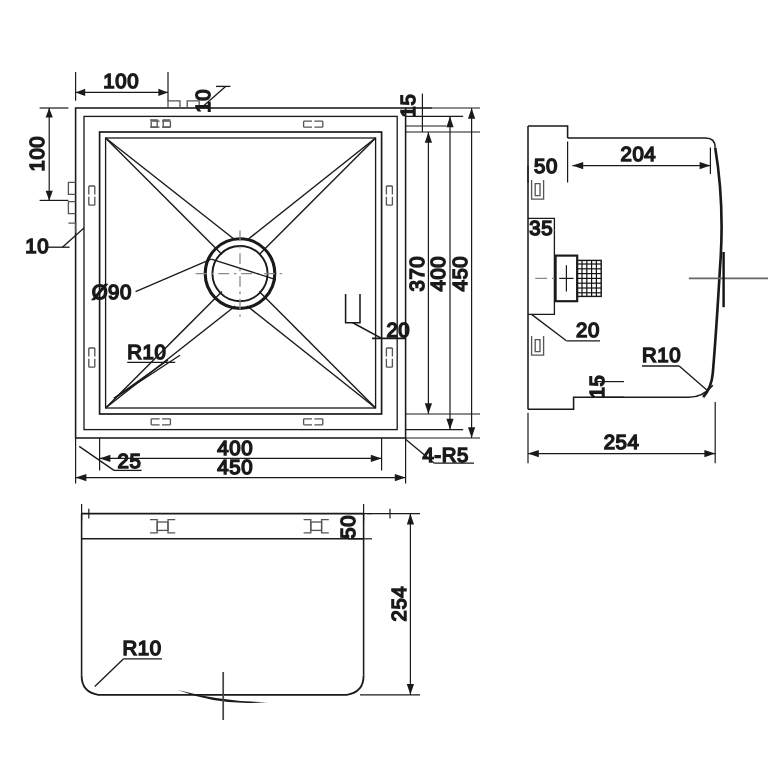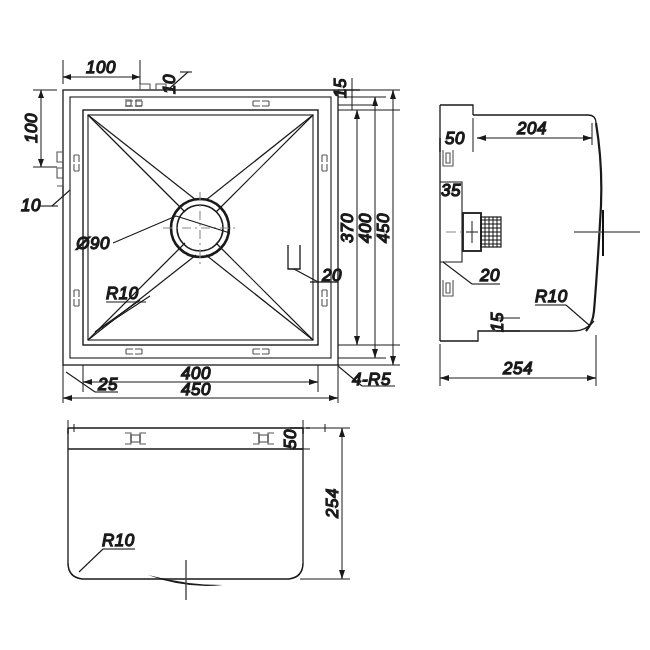--- a/index.html
+++ b/index.html
@@ -6,21 +6,20 @@
   html,body{margin:0;padding:0;background:#ffffff;}
   body{
     width:650px;height:650px;
     font-family:"Liberation Sans", sans-serif;
     overflow:hidden;
     position:relative;
   }
   #drawing-root{
     position:absolute;left:0;top:0;width:514px;height:650px;
     background:#fff;
-    font-style:italic;
   }
   svg{display:block;}
   .dimtext{
     font-family:"Liberation Sans", sans-serif;
     font-size:17px;
     fill:#1a1a1a;
     letter-spacing:0.5px;
   }
   text{ user-select:none; }
 </style>

